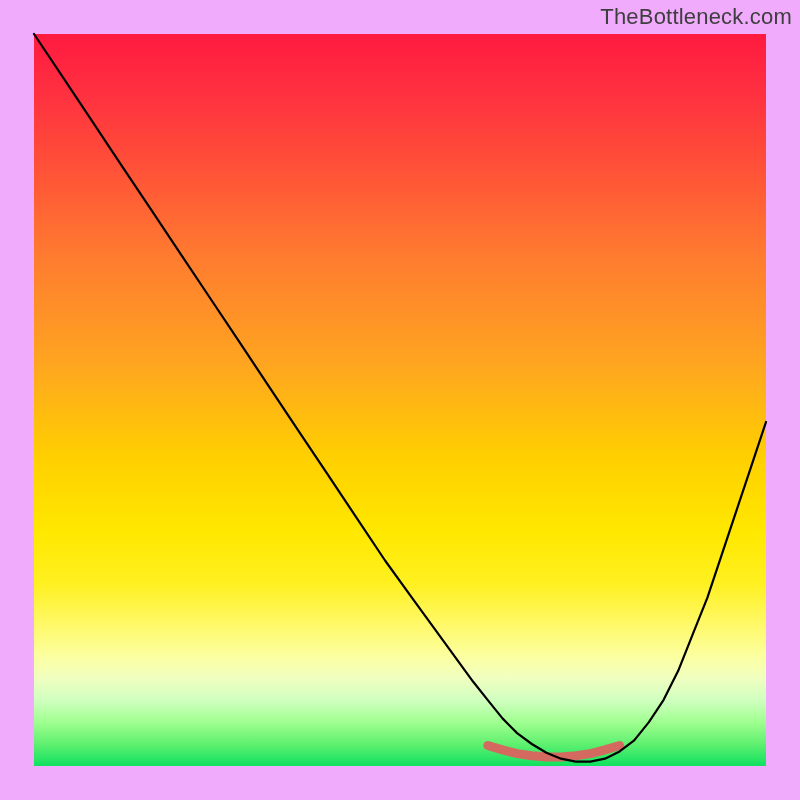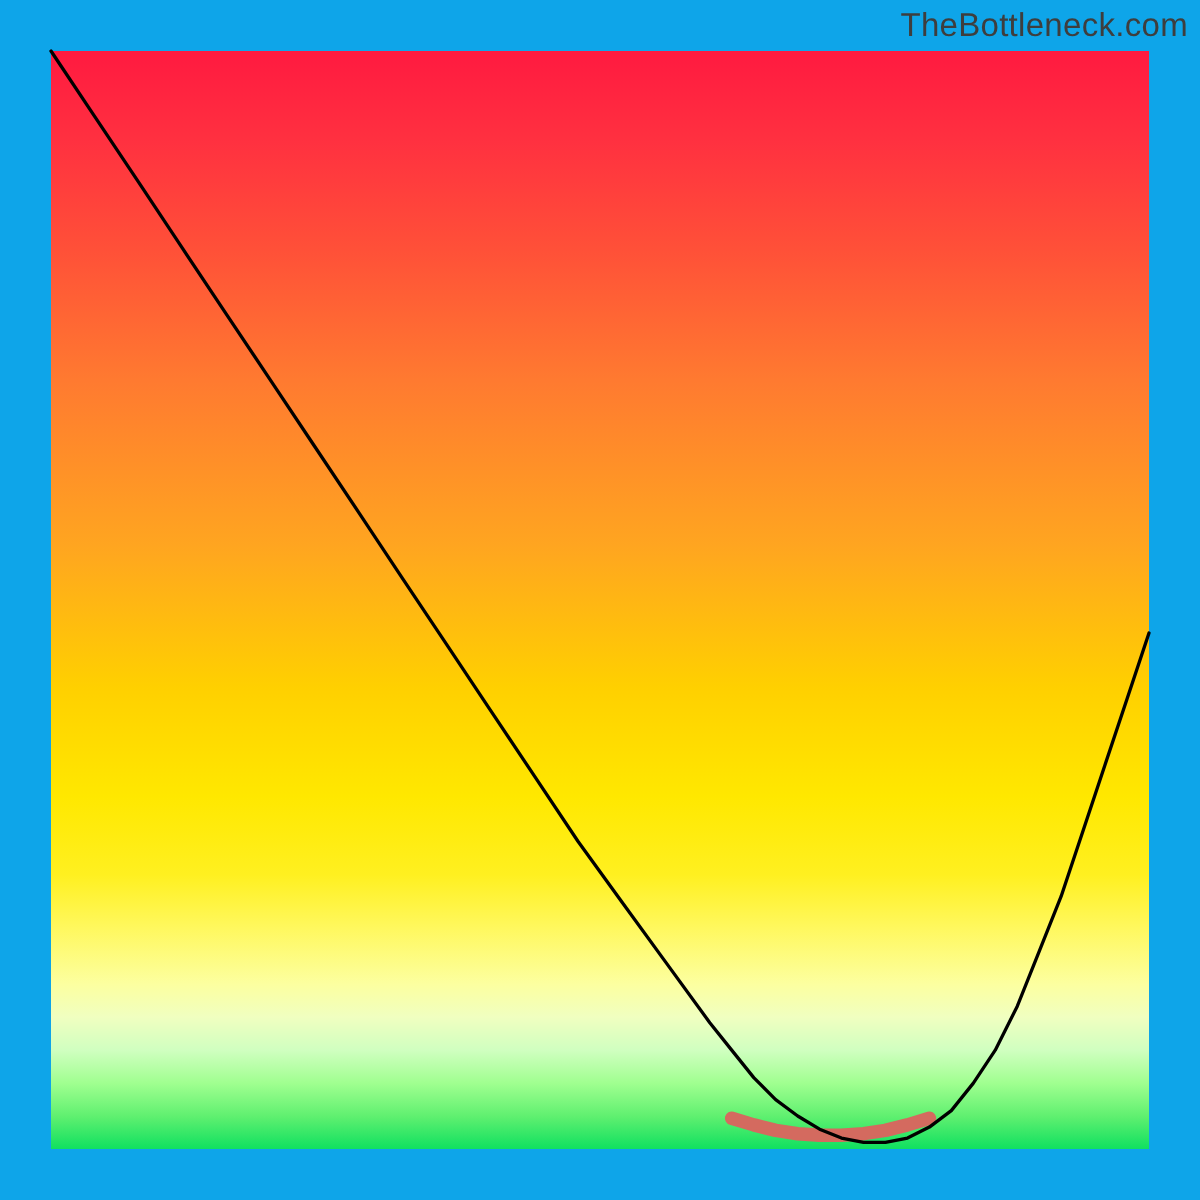--- a/index.html
+++ b/index.html
@@ -8,21 +8,21 @@
     width: 800px;
     height: 800px;
     overflow: hidden;
     background: #000;
     font-family: Arial, Helvetica, sans-serif;
   }
   .frame {
     position: relative;
     width: 800px;
     height: 800px;
-    background: #0ea5e9;
+    background: #f0abfc;
   }
   .plot {
     position: absolute;
     background: linear-gradient(to bottom,
       #ff1a40 0%,
       #ff3040 8%,
       #ff5038 18%,
       #ff7a30 30%,
       #ffa520 45%,
       #ffd000 58%,

